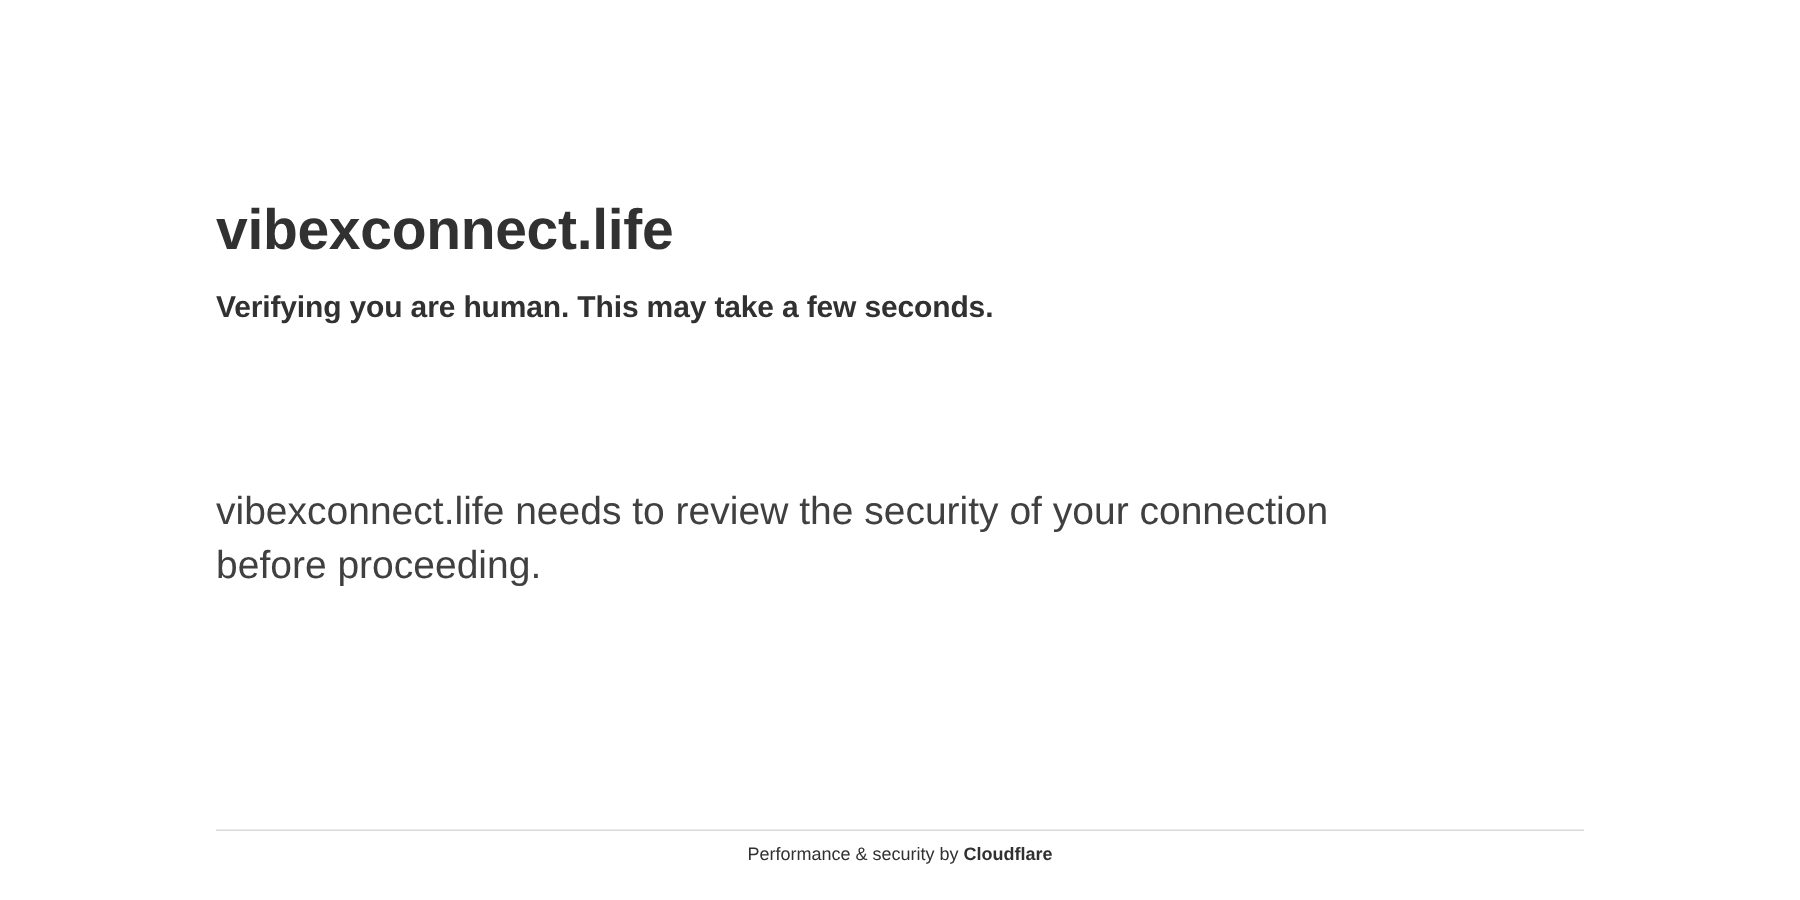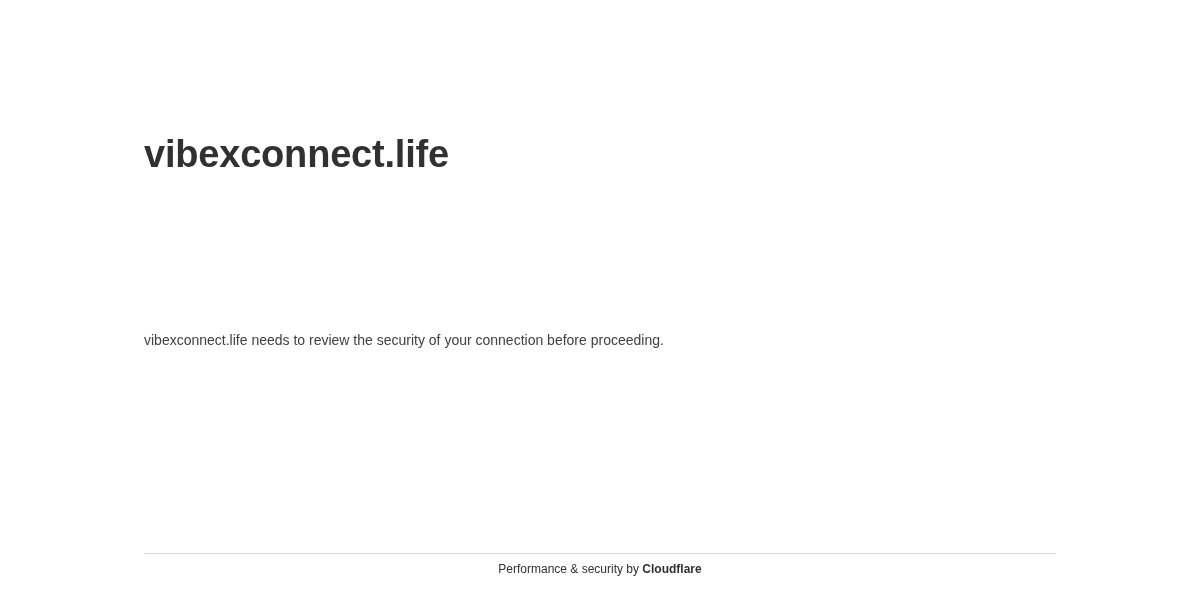--- a/index.html
+++ b/index.html
@@ -69,21 +69,21 @@
     width: 310px;
     height: 74px;
   }
 
   .body-copy {
     position: absolute;
     left: 0;
     top: 322px;
     margin: 0;
     width: 800px;
-    font-size: 14px;
+    font-size: 26px;
     line-height: 36px;
     font-weight: 400;
     color: #404040;
   }
 
   
   .footer-divider {
     position: absolute;
     left: 144px;
     top: 553px;
@@ -140,20 +140,21 @@
 </style>
 </head>
 <body>
 
 <div class="page">
 
   <main class="content">
 
     <h1 class="headline">vibexconnect.life</h1>
 
+    <h2 class="subheadline">Verifying you are human. This may take a few seconds.</h2>
 
     <div class="challenge-widget"></div>
 
     <p class="body-copy">vibexconnect.life needs to review the security of your connection before proceeding.</p>
 
   </main>
 
   <hr class="footer-divider">
 
   <footer class="footer">

